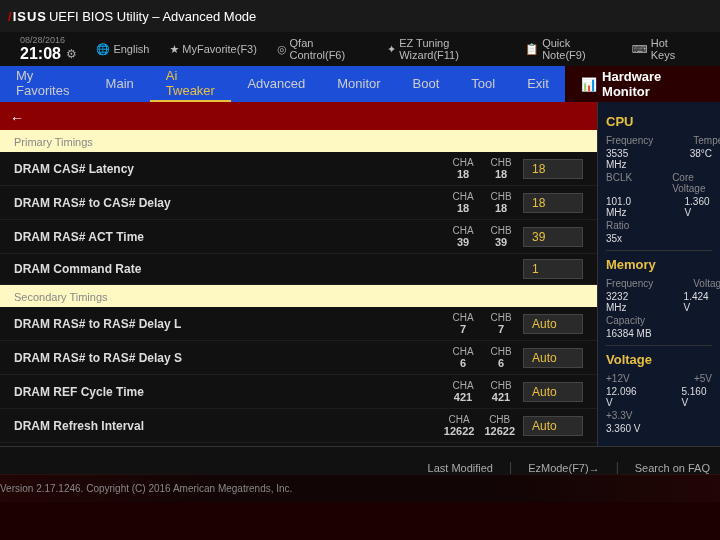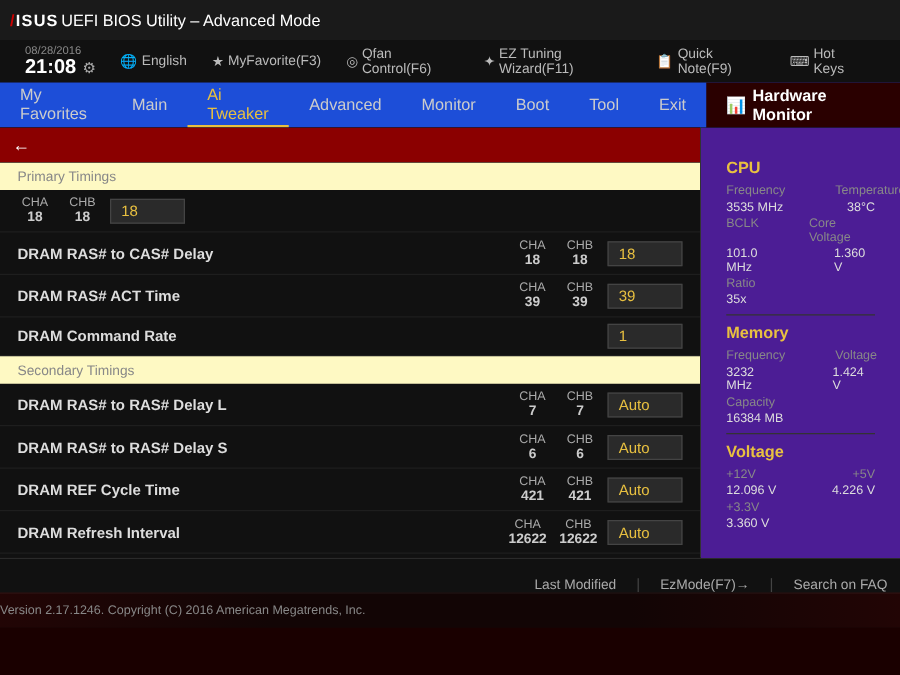--- a/index.html
+++ b/index.html
@@ -197,24 +197,24 @@
       border: 1px solid #444;
       color: #e8c040;
       padding: 2px 8px;
       min-width: 60px;
       font-size: 12px;
       text-align: left;
     }
 
     
     .hw-panel {
-      width: 160px;
-      background: #4c1d95;
+      width: 123px;
+      background: #0f172a;
       border-left: 1px solid #333;
-      padding: 20px;
+      padding: 8px;
       overflow-y: auto;
     }
     .hw-section-title {
       color: #e8c040;
       font-size: 13px;
       font-weight: bold;
       margin-bottom: 6px;
       margin-top: 4px;
     }
     .hw-row {
@@ -376,20 +376,21 @@
 
     <div class="breadcrumb">
       <span class="breadcrumb-arrow">←</span>
     </div>
 
     <div class="settings-container">
 
       <div class="section-header">Primary Timings</div>
 
       <div class="setting-row">
+        <span class="setting-label">DRAM CAS# Latency</span>
         <div class="setting-channels">
           <div class="channel-col">
             <span class="channel-label">CHA</span>
             <span class="channel-value">18</span>
           </div>
           <div class="channel-col">
             <span class="channel-label">CHB</span>
             <span class="channel-value">18</span>
           </div>
         </div>
@@ -547,21 +548,21 @@
 
     <hr class="hw-divider">
 
     <div class="hw-section-title">Voltage</div>
     <div class="hw-row">
       <span class="hw-label">+12V</span>
       <span class="hw-label">+5V</span>
     </div>
     <div class="hw-row">
       <span class="hw-value">12.096 V</span>
-      <span class="hw-value">4.226 V</span>
+      <span class="hw-value">5.160 V</span>
     </div>
     <div class="hw-row">
       <span class="hw-label">+3.3V</span>
     </div>
     <div class="hw-row">
       <span class="hw-value">3.360 V</span>
     </div>
   </div>
 </div>
 

